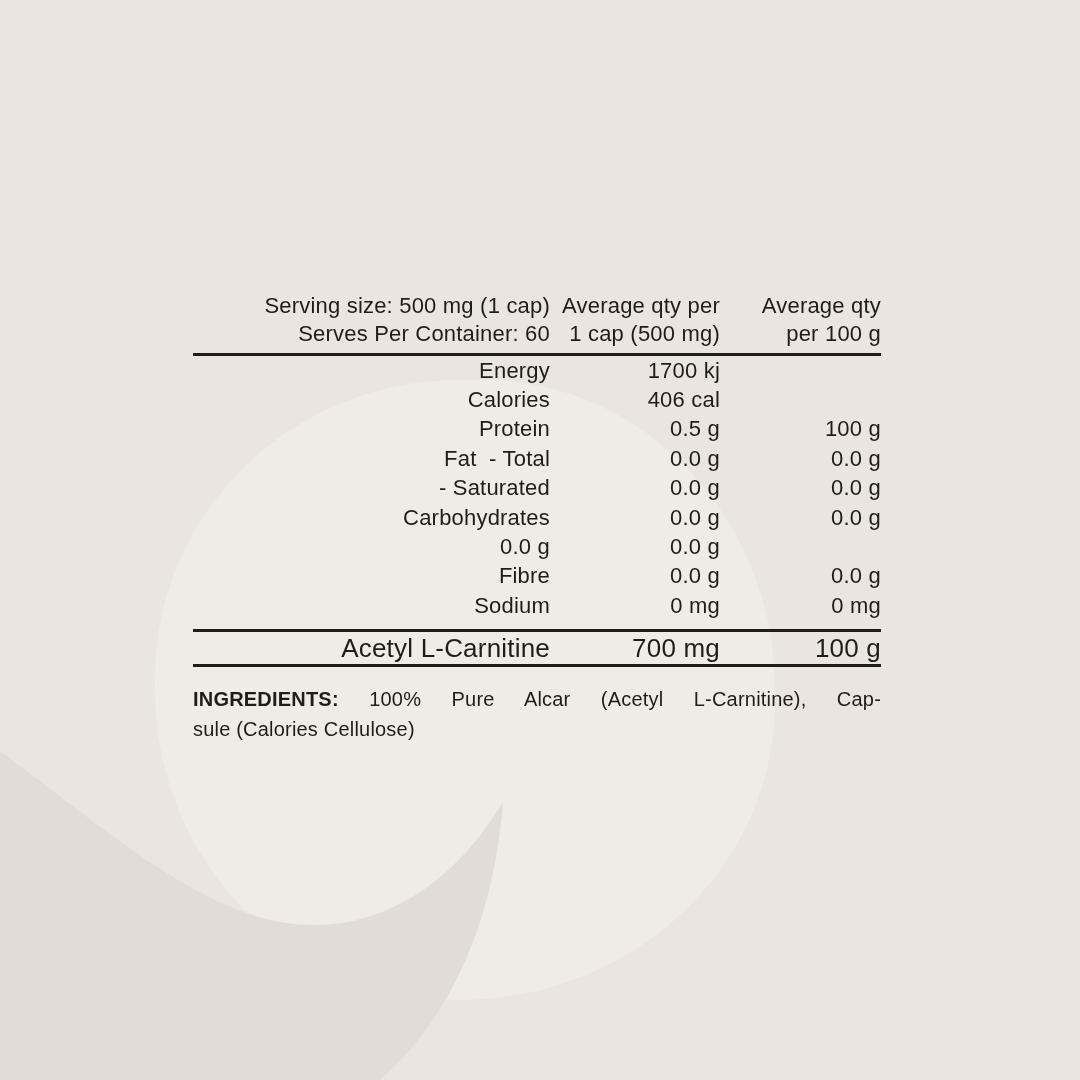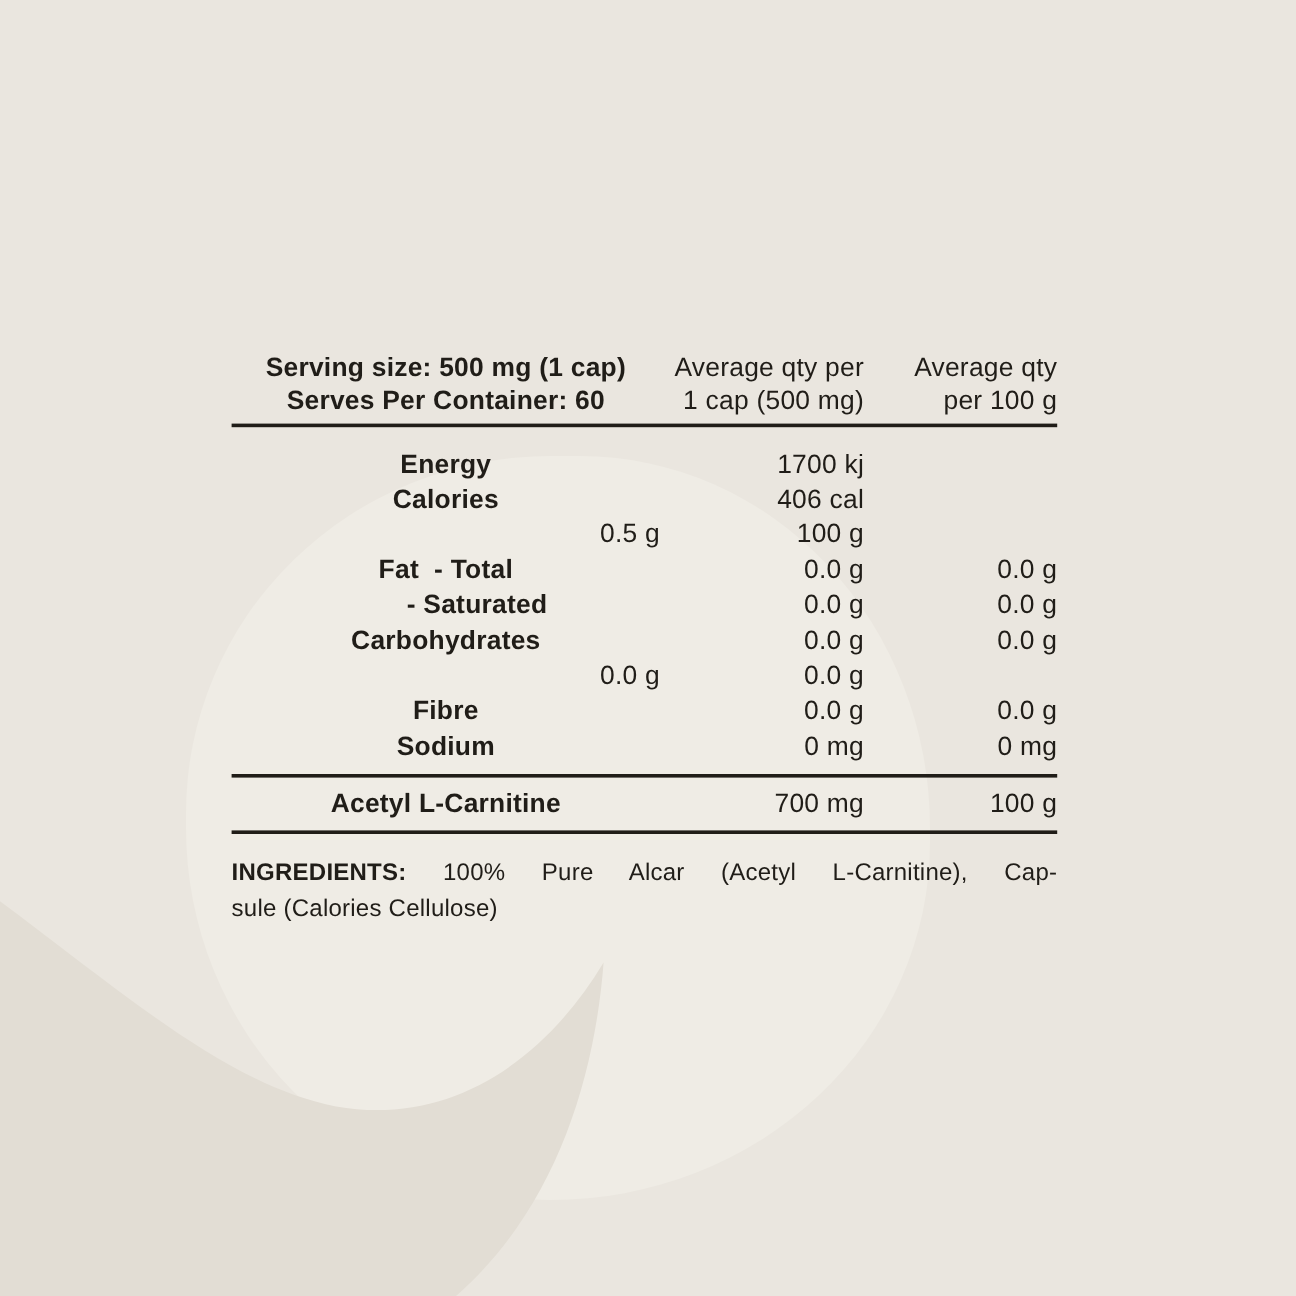--- a/index.html
+++ b/index.html
@@ -49,41 +49,41 @@
     display:grid;
     grid-template-columns:1fr 170px 161px;
     align-items:baseline;
   }
   .hdr{
     margin-top:7px;
     font-size:22px;
     letter-spacing:0.2px;
   }
   .hdr .hrow{line-height:28px;}
-  .c1{text-align:center; white-space:pre;font-weight:bold;}
+  .c1{text-align:right; white-space:pre;}
   .c2{text-align:right; white-space:pre;}
   .c3{text-align:right; white-space:pre;}
   .rule{
     border:none;
     margin:0;
     background:var(--ink);
   }
   .rule-top{margin-top:5px;height:2.5px;}
   .rule-mid{margin-top:9px;height:3px;}
   .rule-bot{height:3px;}
   .rows{
-    margin-top:16px;
+    margin-top:0;
     font-size:22px;
     letter-spacing:0.2px;
   }
   .rows .nrow{line-height:29.4px;}
   .nrow.indent .c1{padding-left:52px;}
   .active-row{
-    height:44px;
-    font-size:22px;
+    height:32px;
+    font-size:26px;
     letter-spacing:0.2px;
     align-items:center;
   }
   .ingredients{
     margin-top:17px;
     font-size:20px;
     letter-spacing:0.2px;
     line-height:30px;
   }
   .ing-line1{
@@ -130,20 +130,21 @@
     <span class="c1">Energy</span>
     <span class="c3">1700 kj</span>
   </div>
 
   <div class="grid3 nrow">
     <span class="c1">Calories</span>
     <span class="c3">406 cal</span>
   </div>
 
   <div class="grid3 nrow">
+    <span class="c1">Protein</span>
     <span class="c2">0.5 g</span>
     <span class="c3">100 g</span>
   </div>
 
   <div class="grid3 nrow">
     <span class="c1">Fat  - Total</span>
     <span class="c2">0.0 g</span>
     <span class="c3">0.0 g</span>
   </div>
 

